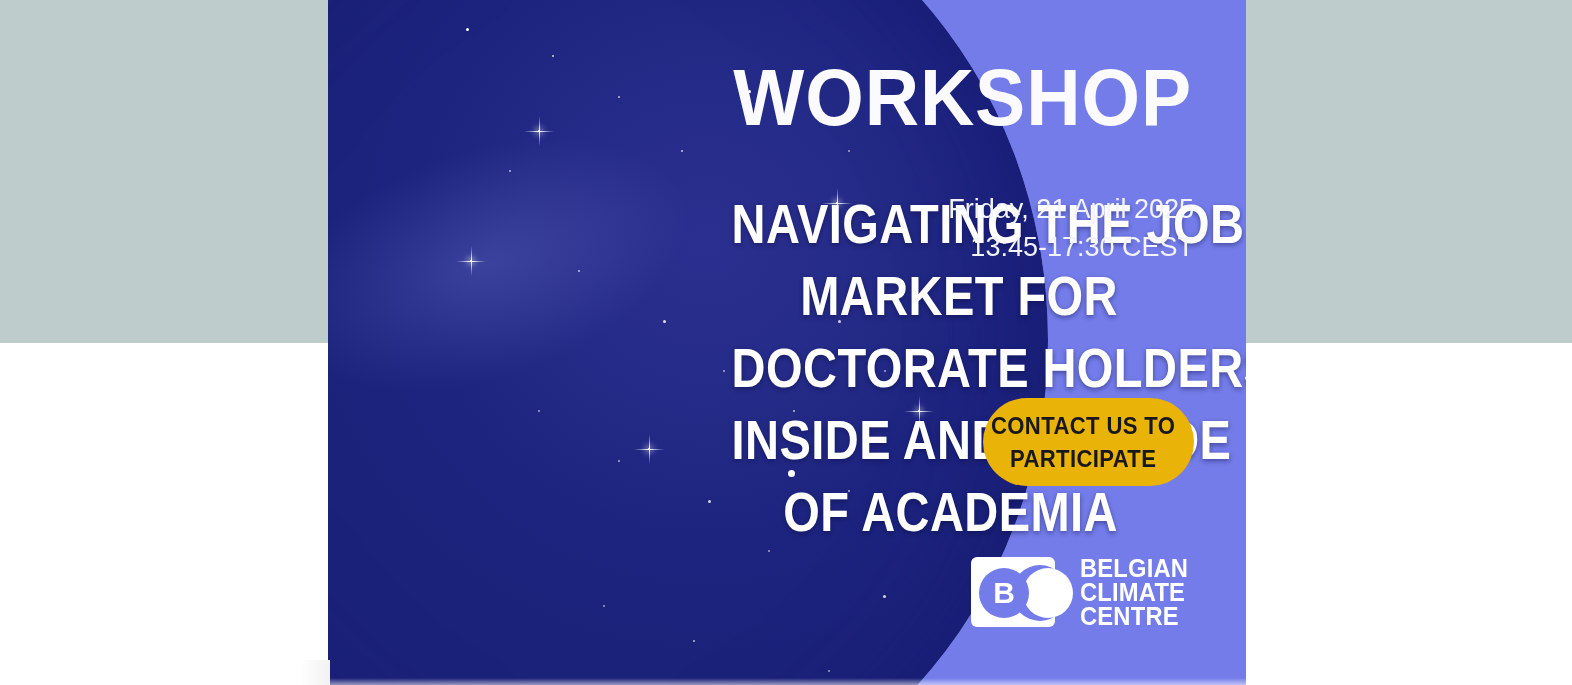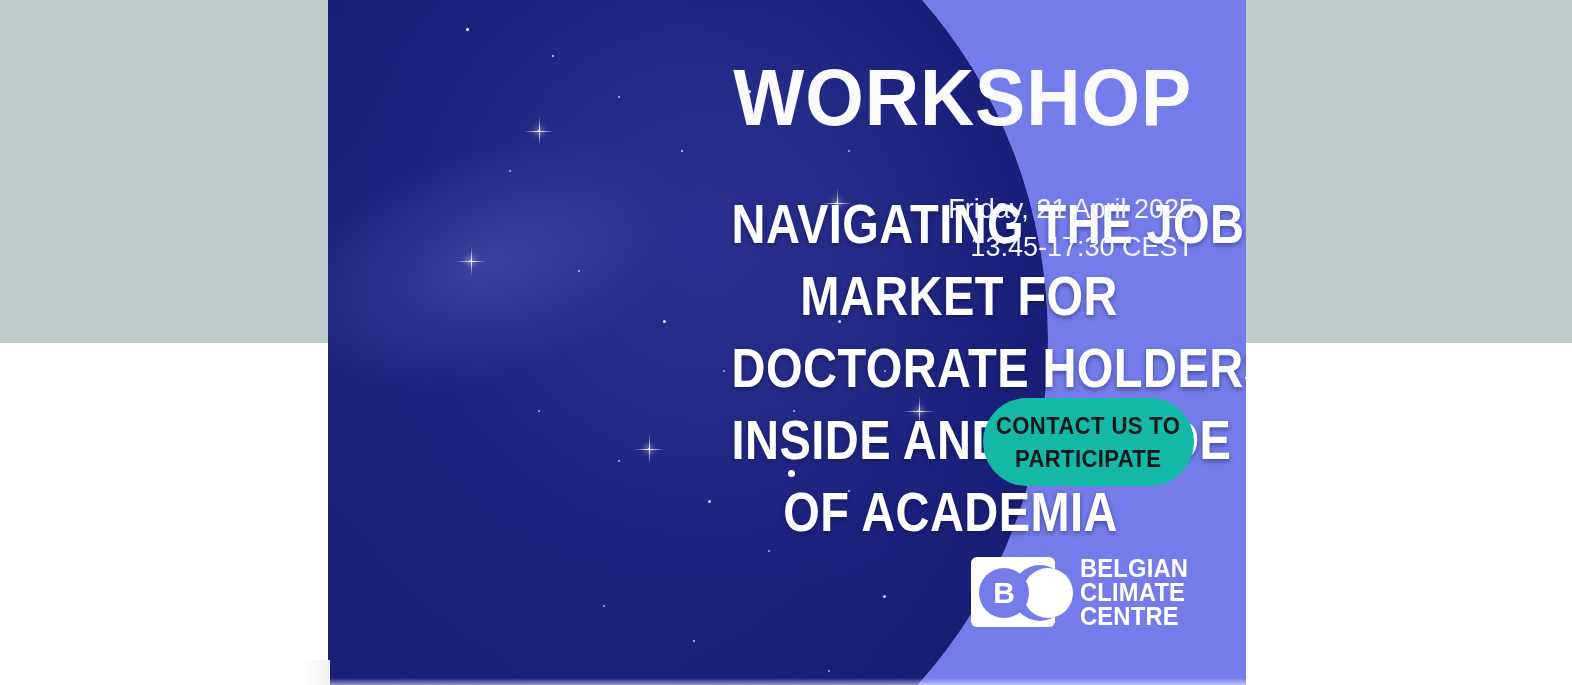--- a/index.html
+++ b/index.html
@@ -139,23 +139,23 @@
   }
   .pin-icon .needle{
     position:absolute; left:6px; top:12px; width:3px; height:14px;
     background:linear-gradient(180deg,#e6e6ee,#9aa0b4);
   }
 
   
   #cta-button{
     position:absolute; right:52px; top:398px;
     width:211px; height:88px;
-    background:#14b8a6;
+    background:#eab308;
     border-radius:44px;
-    display:flex; align-items:center; justify-content:center;
+    display:flex; align-items:center; 
     cursor:pointer;
   }
   #cta-button .cta-text{
     color:#17171c;
     font-family:"Liberation Sans Narrow","Liberation Sans", sans-serif;
     font-weight:700;
     font-size:24px;
     line-height:33px;
     letter-spacing:.4px;
     text-align:center;

